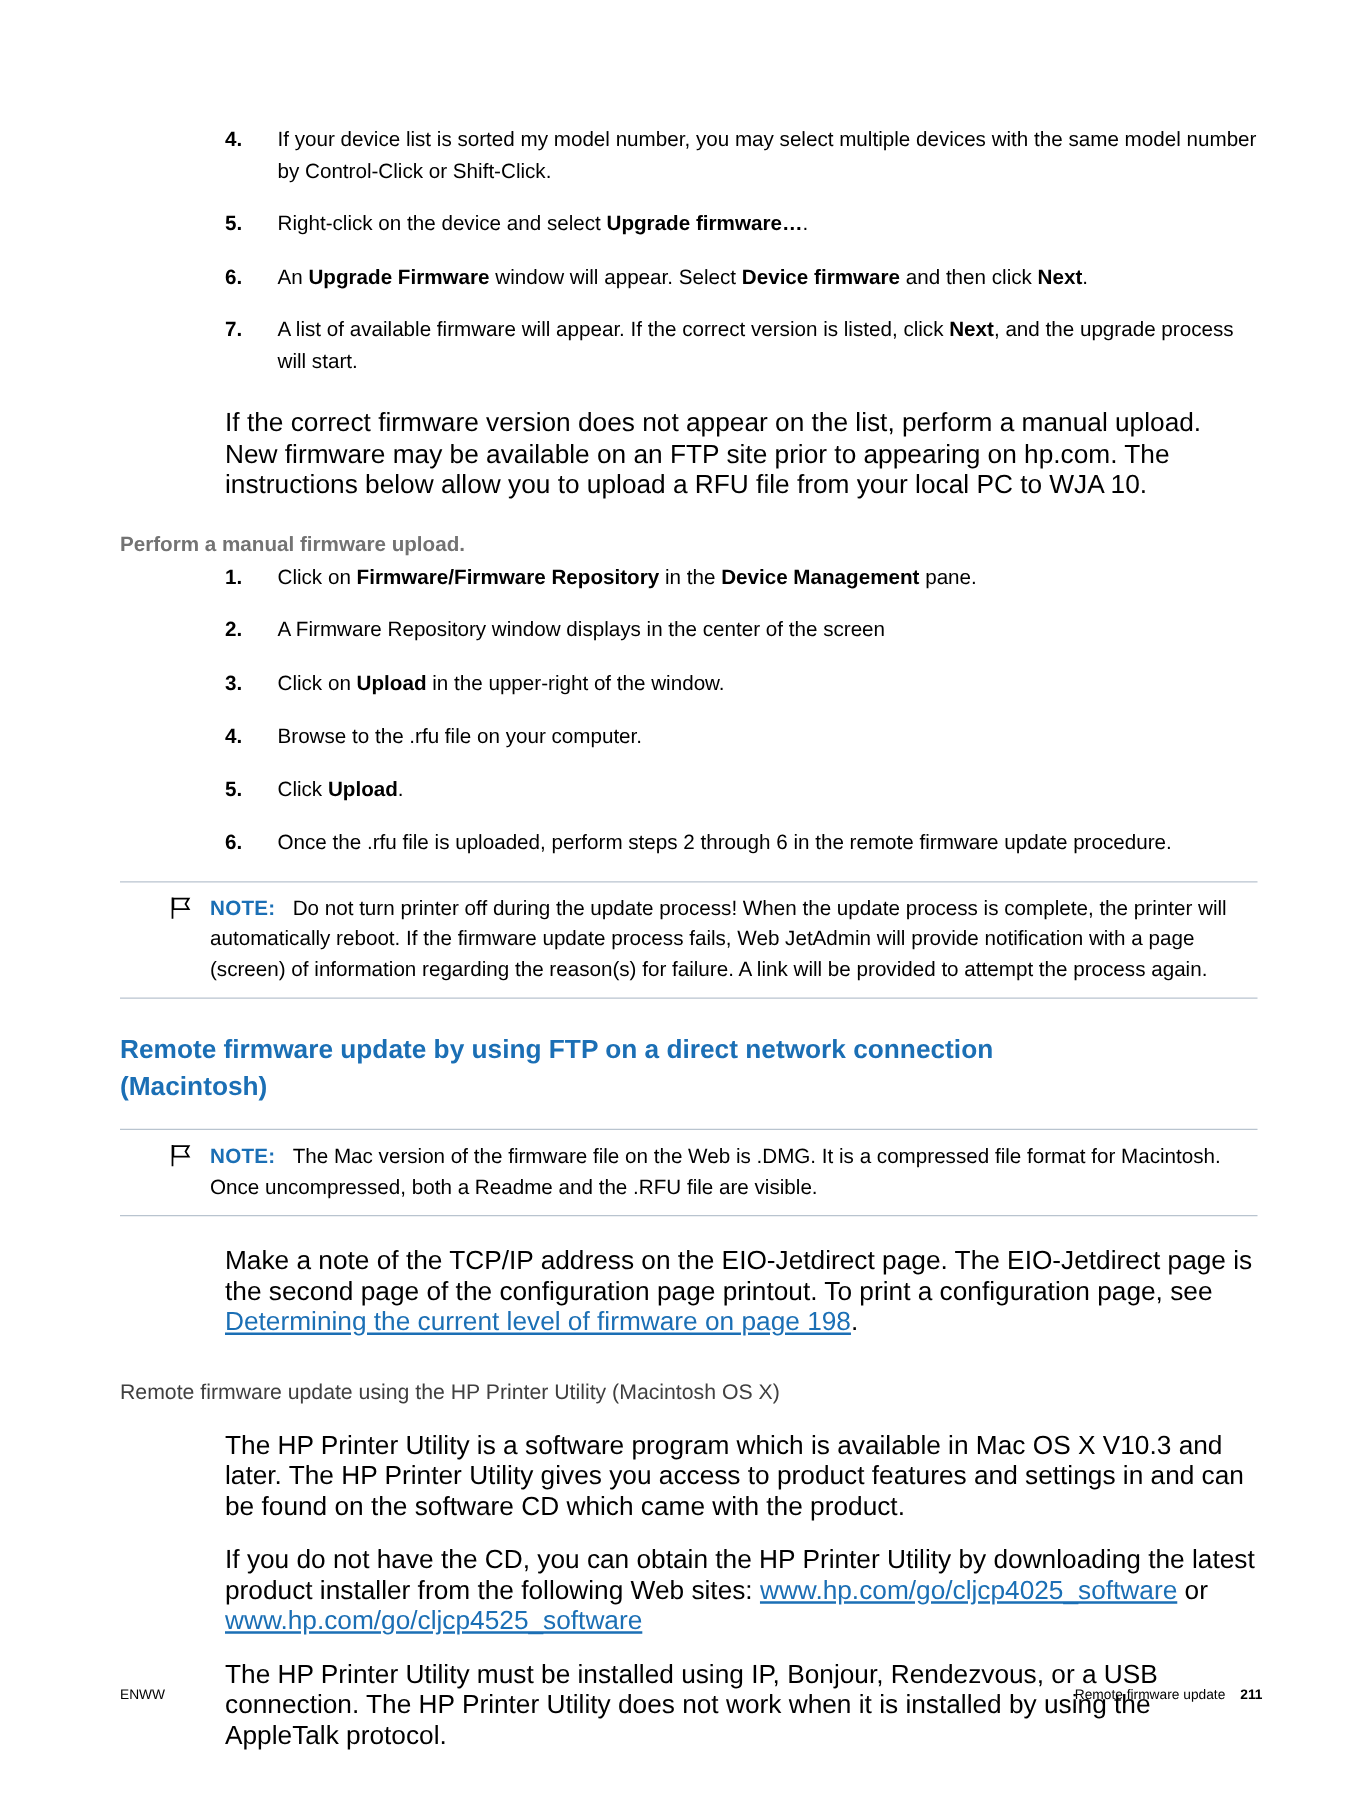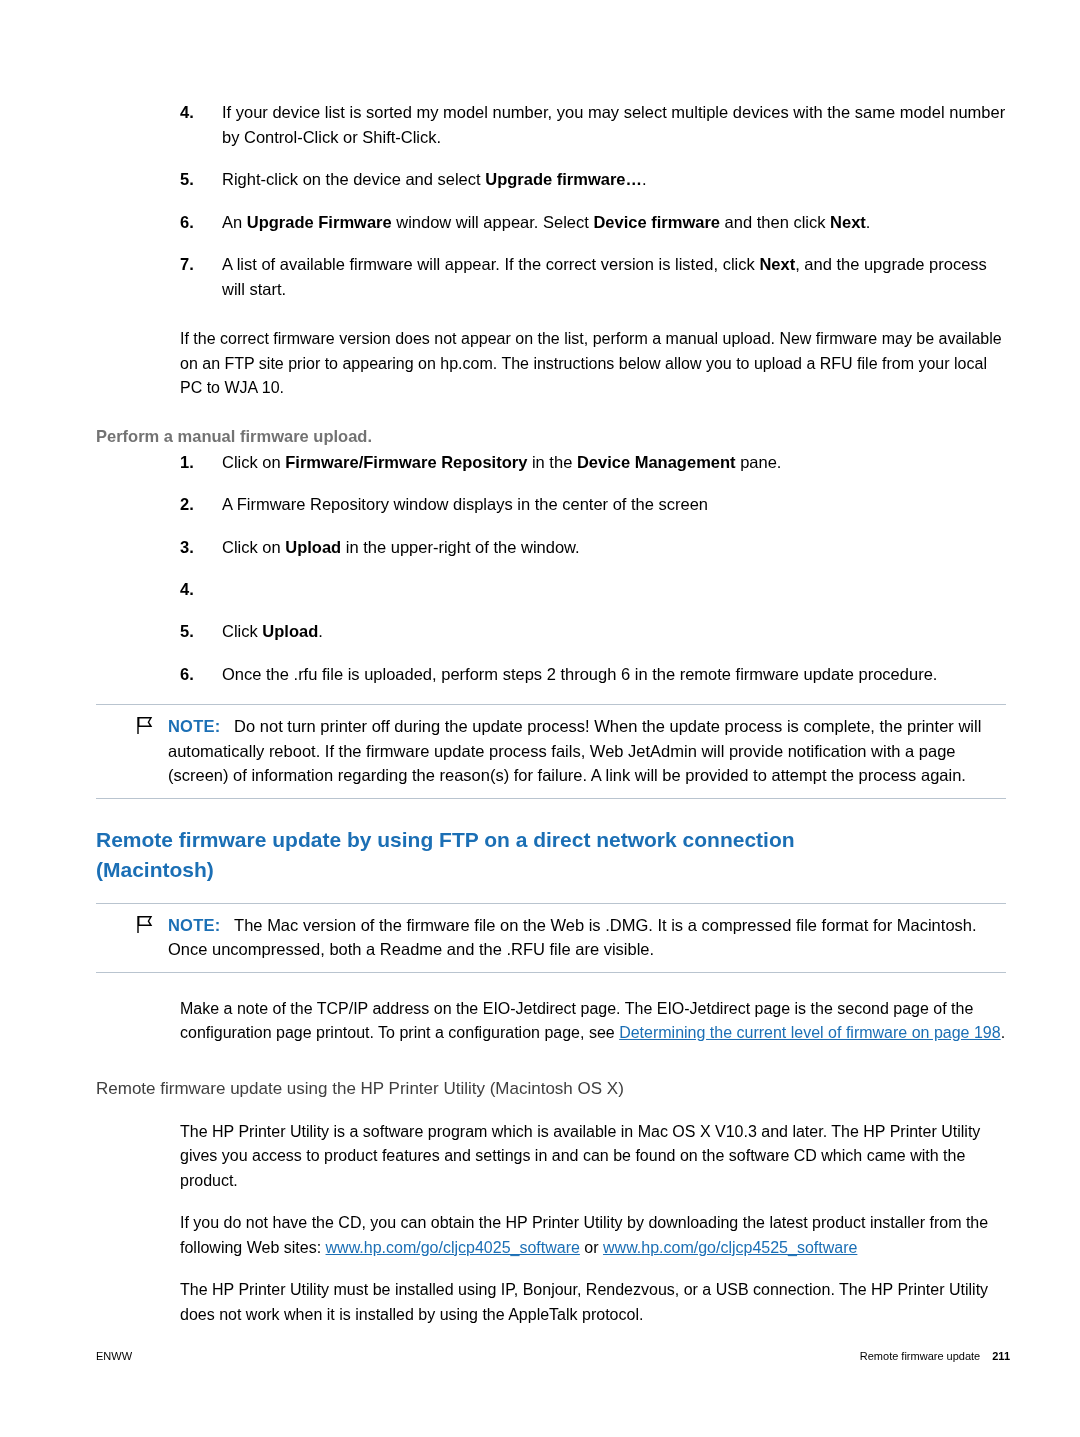--- a/index.html
+++ b/index.html
@@ -44,21 +44,21 @@
     padding-left: 84px;
     box-sizing: content-box;
   }
   .oli .txt {
     flex: 1 1 auto;
     font-size: 16.5px;
     line-height: 24.5px;
   }
 
   .para {
-    font-size: 16px;
+    font-size: 21px;
     line-height: 24.5px;
     margin-left: 84px;
     margin-bottom: 18px;
   }
 
   .sub-head {
     font-size: 16.5px;
     font-weight: bold;
     color: #737373;
     margin-left: 0px;
@@ -182,20 +182,21 @@
         <div class="txt"><span>A Firmware Repository window displays in the center of the screen</span></div>
       </div>
 
       <div class="oli">
         <div class="num">3.</div>
         <div class="txt"><span>Click on </span><b>Upload</b><span> in the upper-right of the window.</span></div>
       </div>
 
       <div class="oli">
         <div class="num">4.</div>
+        <div class="txt"><span>Browse to the .rfu file on your computer.</span></div>
       </div>
 
       <div class="oli">
         <div class="num">5.</div>
         <div class="txt"><span>Click </span><b>Upload</b><span>.</span></div>
       </div>
 
       <div class="oli">
         <div class="num">6.</div>
         <div class="txt"><span>Once the .rfu file is uploaded, perform steps 2 through 6 in the remote firmware update procedure.</span></div>

